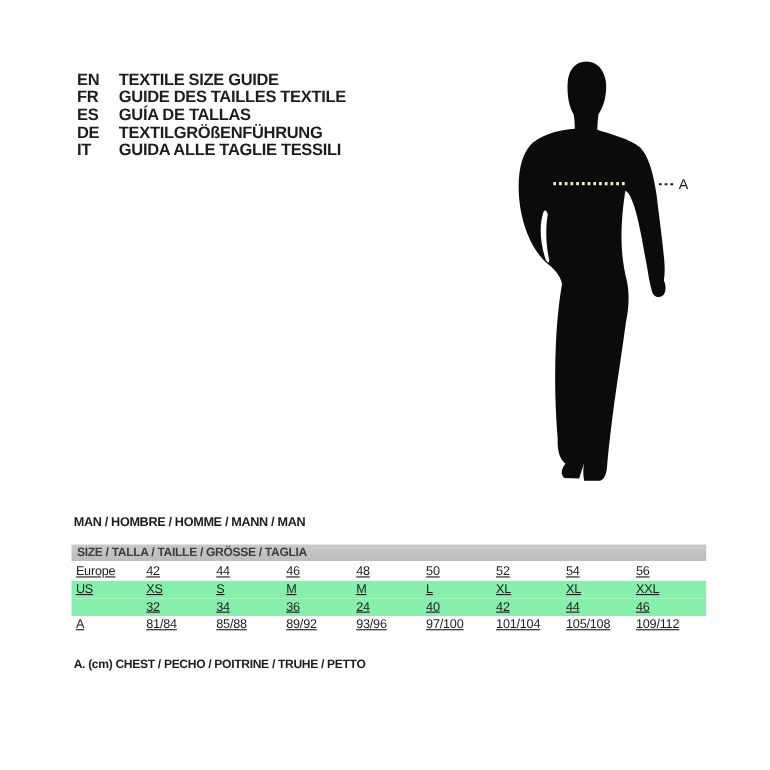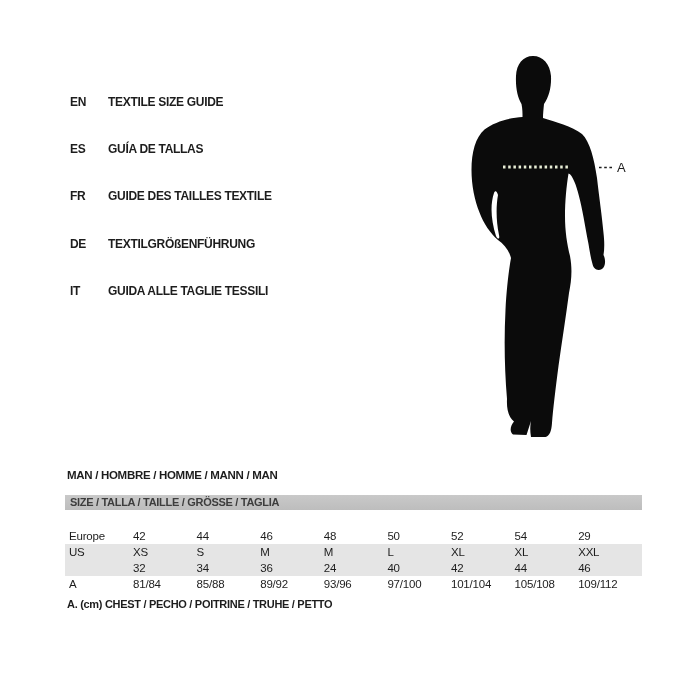--- a/index.html
+++ b/index.html
@@ -2,61 +2,61 @@
 <html><head>
 <meta charset="utf-8">
 <style>
   html,body{margin:0;padding:0;background:#fff;}
   .page{
     position:relative;width:700px;height:700px;background:#ffffff;
     font-family:"Liberation Sans",sans-serif;color:#1d1d1d;overflow:hidden;
   }
   
   .langs{position:absolute;left:70px;top:64px;}
-  .lang-row{display:flex;height:16.2px;align-items:flex-start;
-    font-weight:bold;font-size:12px;letter-spacing:-0.3px;margin-top:31px;}
+  .lang-row{display:flex;height:16.2px;align-items:center;
+    font-weight:bold;font-size:15px;letter-spacing:-0.3px;}
   .lang-code{width:38px;}
   
   .garments{position:absolute;left:68px;top:158px;
     font-weight:bold;font-size:12.5px;line-height:17px;letter-spacing:-0.3px;}
   
   .figure-wrap{position:absolute;left:450px;top:40px;width:220px;height:420px;}
   
   .section-title{position:absolute;left:67px;top:469px;
     font-weight:bold;font-size:11.5px;letter-spacing:-0.3px;}
   .size-table{position:absolute;left:65px;top:495px;width:577px;}
   .size-table-header{background:linear-gradient(#c9c9c9,#bdbdbd);height:15px;line-height:15px;
     padding-left:5px;box-sizing:border-box;font-weight:bold;font-size:11px;
     letter-spacing:-0.3px;color:#3d3d3d;}
-  .t-body{margin-top:18px;}
+  .t-body{margin-top:2px;text-decoration:underline;}
   .t-row{display:flex;height:16px;align-items:center;font-size:11.5px;letter-spacing:-0.2px;}
-  .t-row.shaded{background:#e5e5e5;}
+  .t-row.shaded{background:#86efac;}
   .t-label{width:68px;padding-left:4px;box-sizing:border-box;}
   .t-cell{width:63.6px;text-align:left;}
   
   .footnote{position:absolute;left:67px;top:598px;
     font-weight:bold;font-size:11px;letter-spacing:-0.3px;}
 </style>
 </head>
 <body>
 
 <div class="page">
 
   <div class="langs">
     <div class="lang-row">
       <span class="lang-code">EN</span>
       <span>TEXTILE SIZE GUIDE</span>
     </div>
     <div class="lang-row">
+      <span class="lang-code">FR</span>
+      <span>GUIDE DES TAILLES TEXTILE</span>
+    </div>
+    <div class="lang-row">
       <span class="lang-code">ES</span>
       <span>GUÍA DE TALLAS</span>
-    </div>
-    <div class="lang-row">
-      <span class="lang-code">FR</span>
-      <span>GUIDE DES TAILLES TEXTILE</span>
     </div>
     <div class="lang-row">
       <span class="lang-code">DE</span>
       <span>TEXTILGRÖßENFÜHRUNG</span>
     </div>
     <div class="lang-row">
       <span class="lang-code">IT</span>
       <span>GUIDA ALLE TAGLIE TESSILI</span>
     </div>
   </div>
@@ -122,21 +122,21 @@
 
       <div class="t-row">
         <span class="t-label">Europe</span>
         <span class="t-cell">42</span>
         <span class="t-cell">44</span>
         <span class="t-cell">46</span>
         <span class="t-cell">48</span>
         <span class="t-cell">50</span>
         <span class="t-cell">52</span>
         <span class="t-cell">54</span>
-        <span class="t-cell">29</span>
+        <span class="t-cell">56</span>
       </div>
 
       <div class="t-row shaded">
         <span class="t-label">US</span>
         <span class="t-cell">XS</span>
         <span class="t-cell">S</span>
         <span class="t-cell">M</span>
         <span class="t-cell">M</span>
         <span class="t-cell">L</span>
         <span class="t-cell">XL</span>

